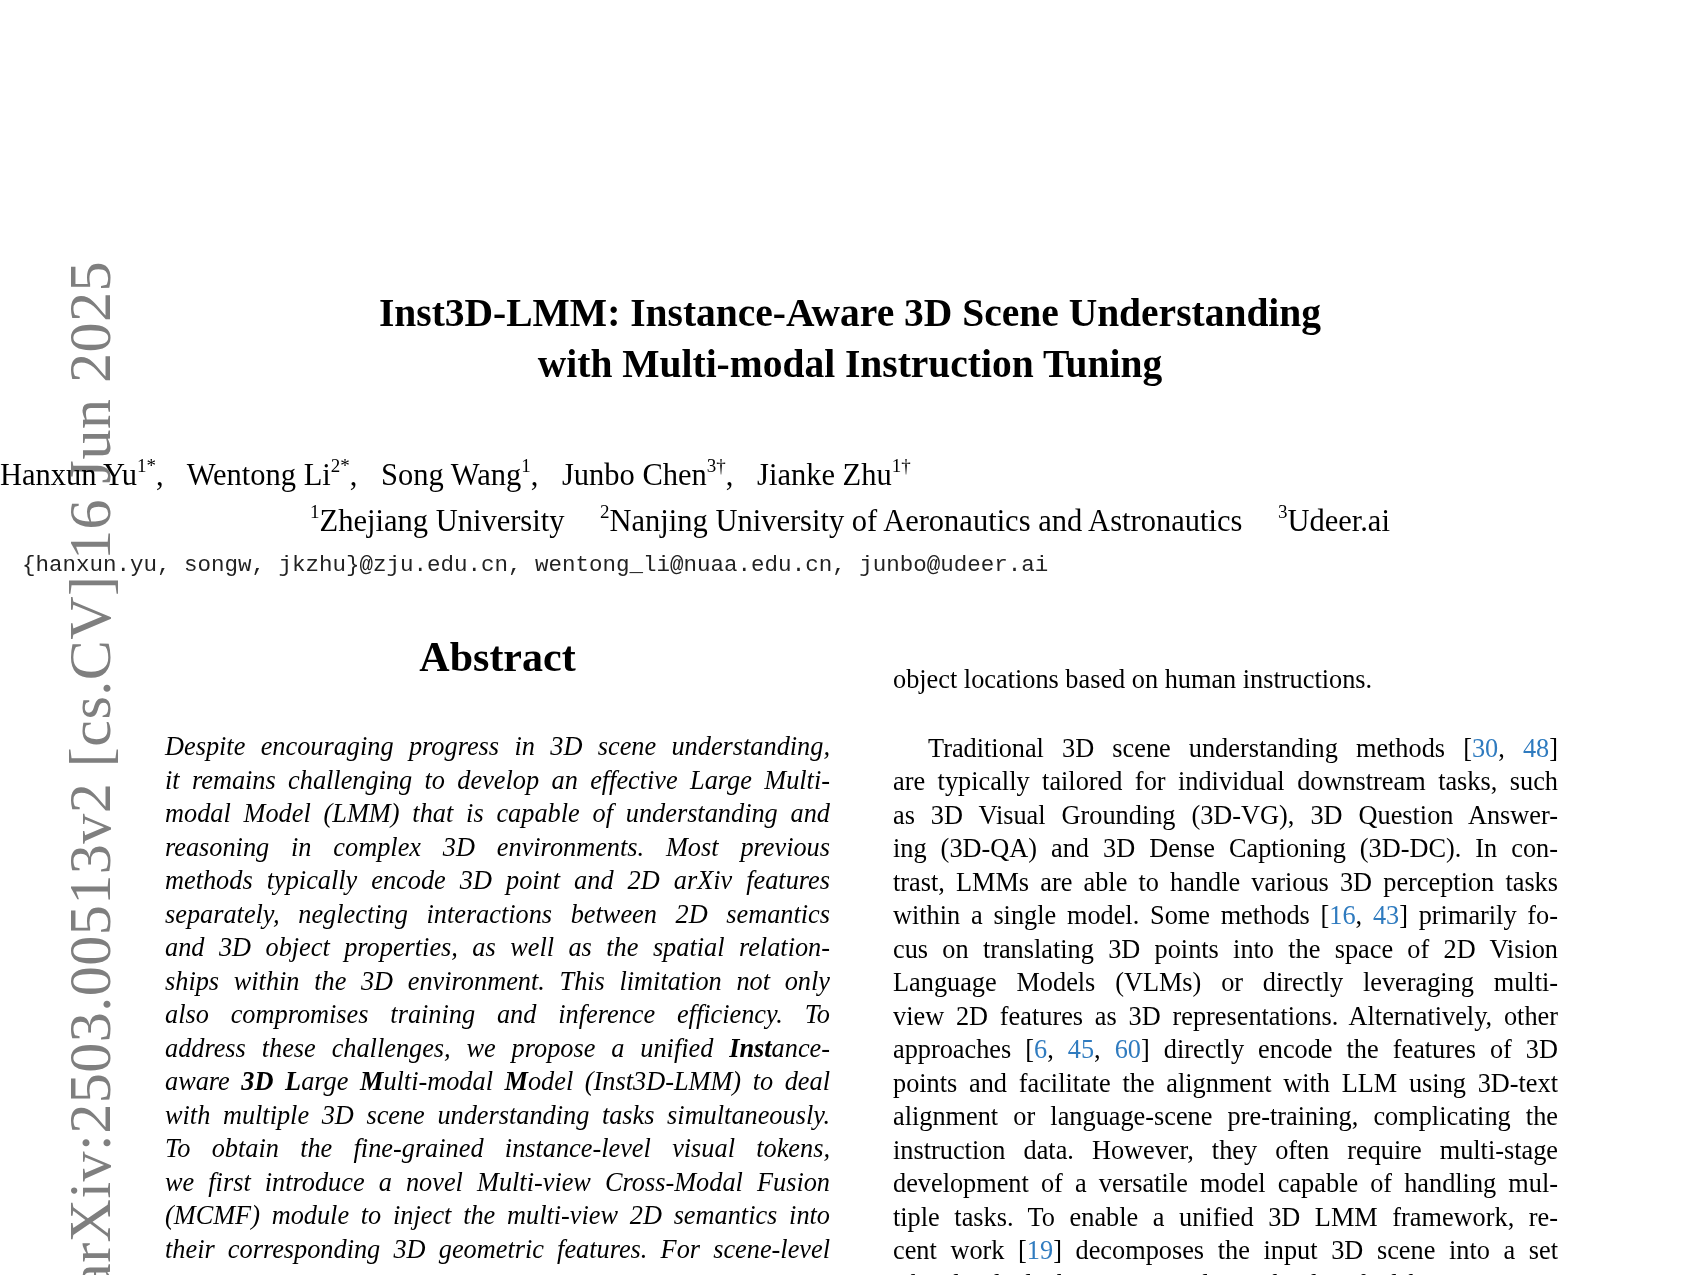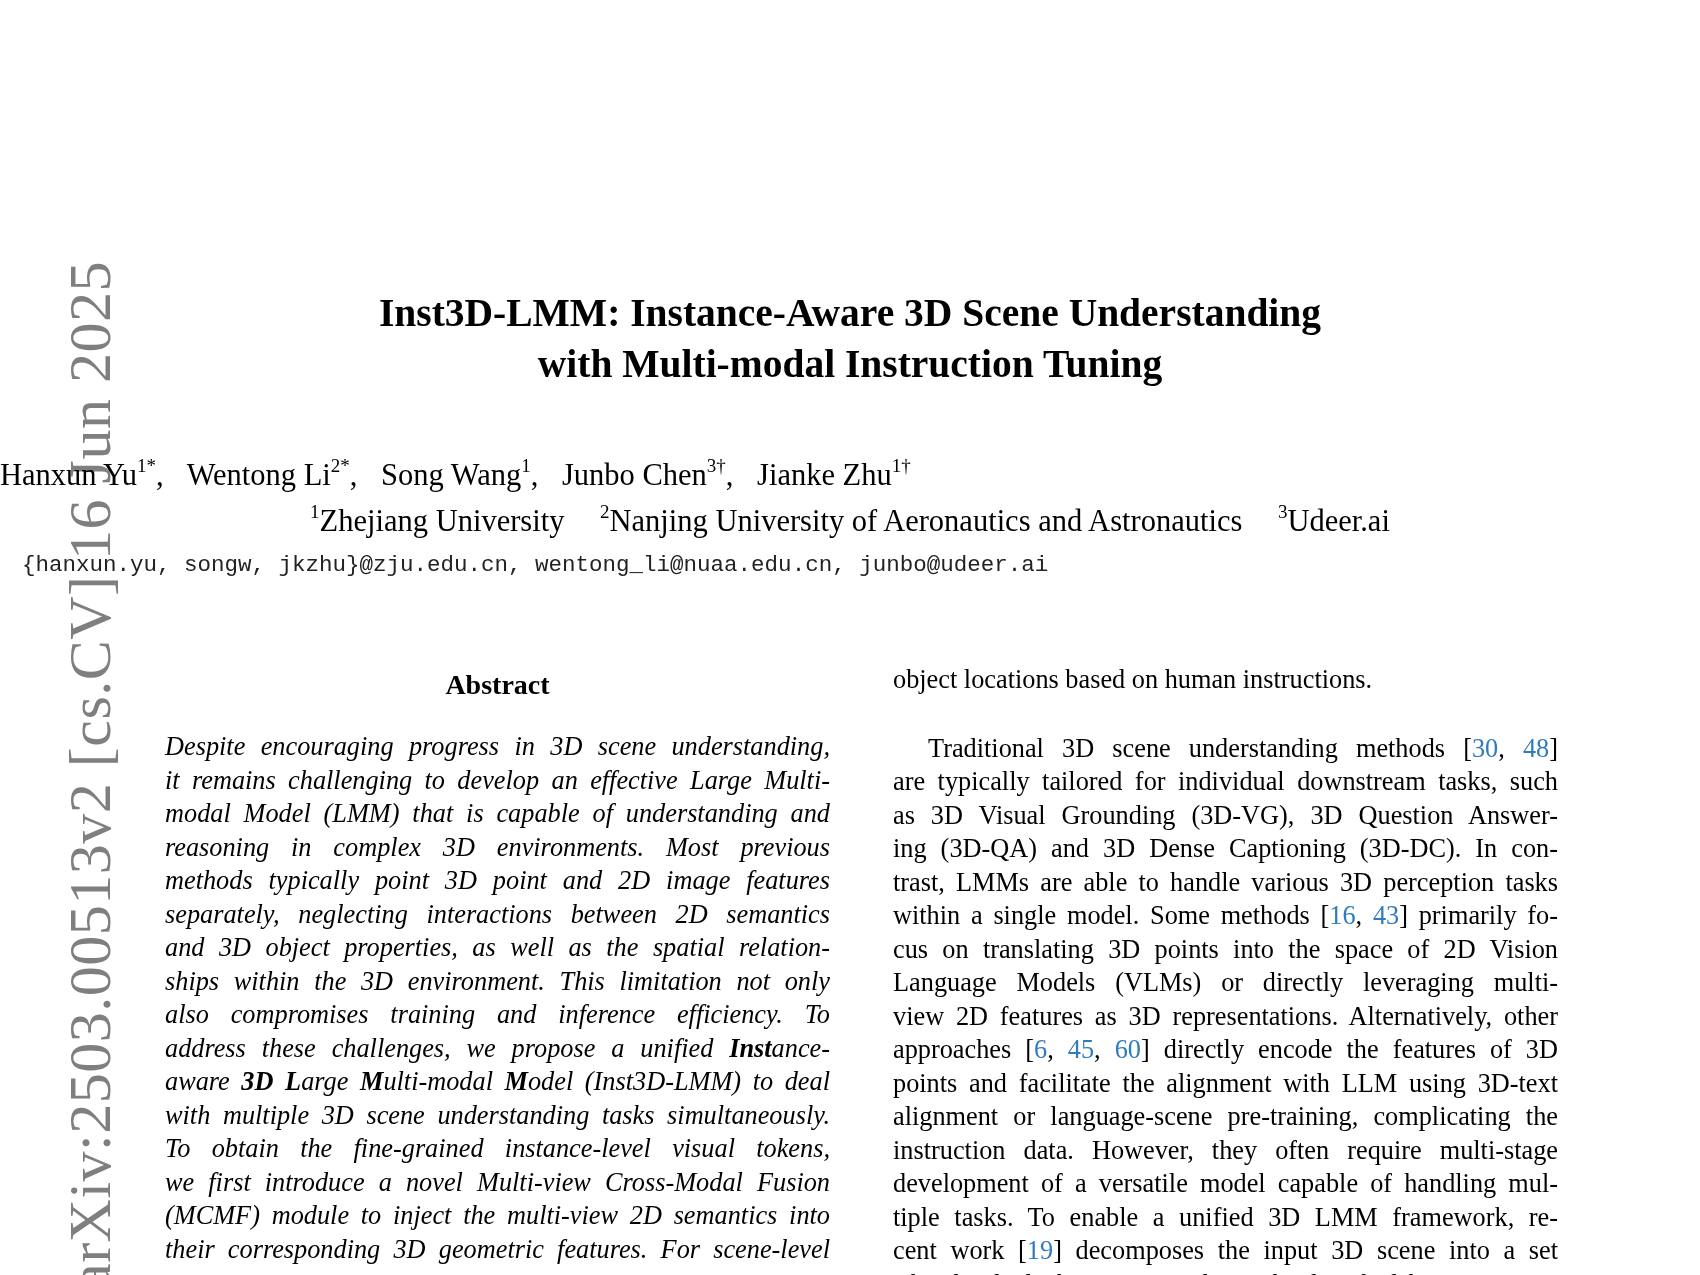--- a/index.html
+++ b/index.html
@@ -23,22 +23,22 @@
   .affils {
     position: absolute; left: 0; width: 1700px; top: 501px; text-align: center;
     font-size: 30.5px; line-height: 40px;
   }
   .affils .gap { display: inline-block; width: 28px; }
   .emails {
     position: absolute; left: 0; width: 1352px; top: 552px; text-align: left;
     font-family: "Liberation Mono", "DejaVu Sans Mono", monospace; font-size: 22.5px; color: #222; margin-left: 22px;
   }
   .abstract-heading {
-    position: absolute; left: 165px; width: 665px; top: 669px; text-align: center;
-    font-weight: bold; font-size: 28px;
+    position: absolute; left: 165px; width: 665px; top: 633px; text-align: center;
+    font-weight: bold; font-size: 42px;
   }
   .col {
     position: absolute; width: 665px; font-size: 26.3px; line-height: 33.5px;
   }
   .col .line { display: block; height: 33.5px; white-space: nowrap; text-align: justify; text-align-last: justify; }
   .col .line.last { text-align-last: left; }
   .col .line.indent { padding-left: 35px; margin-top: 35px; }
   .left-col { left: 165px; top: 730px; font-style: italic; }
   .right-col { left: 893px; top: 663px; }
   .cite { color: #2f7bbf; }
@@ -70,21 +70,21 @@
 
 <div class="emails">{hanxun.yu, songw, jkzhu}@zju.edu.cn, wentong_li@nuaa.edu.cn, junbo@udeer.ai</div>
 
 <div class="abstract-heading">Abstract</div>
 
 <div class="col left-col">
   <span class="line">Despite encouraging progress in 3D scene understanding,</span>
   <span class="line">it remains challenging to develop an effective Large Multi-</span>
   <span class="line">modal Model (LMM) that is capable of understanding and</span>
   <span class="line">reasoning in complex 3D environments.  Most previous</span>
-  <span class="line">methods typically point 3D point and 2D image features</span>
+  <span class="line">methods typically encode 3D point and 2D arXiv features</span>
   <span class="line">separately, neglecting interactions between 2D semantics</span>
   <span class="line">and 3D object properties, as well as the spatial relation-</span>
   <span class="line">ships within the 3D environment.  This limitation not only</span>
   <span class="line">also compromises training and inference efficiency.  To</span>
   <span class="line"><span>address these challenges, we propose a unified </span><b class="bi">Inst</b><span>ance-</span></span>
   <span class="line"><span>aware </span><b class="bi">3D L</b><span>arge </span><b class="bi">M</b><span>ulti-modal </span><b class="bi">M</b><span>odel (Inst3D-LMM) to deal</span></span>
   <span class="line">with multiple 3D scene understanding tasks simultaneously.</span>
   <span class="line">To obtain the fine-grained instance-level visual tokens,</span>
   <span class="line">we first introduce a novel Multi-view Cross-Modal Fusion</span>
   <span class="line">(MCMF) module to inject the multi-view 2D semantics into</span>

